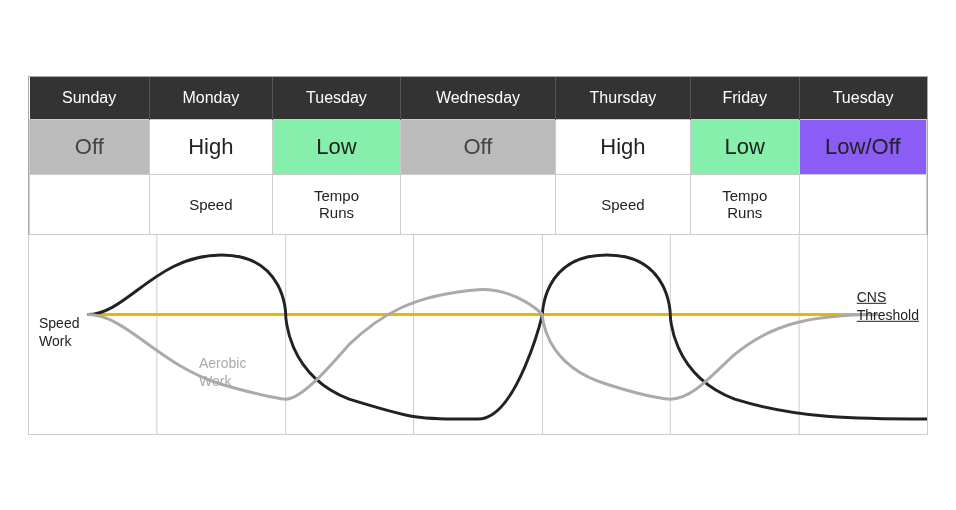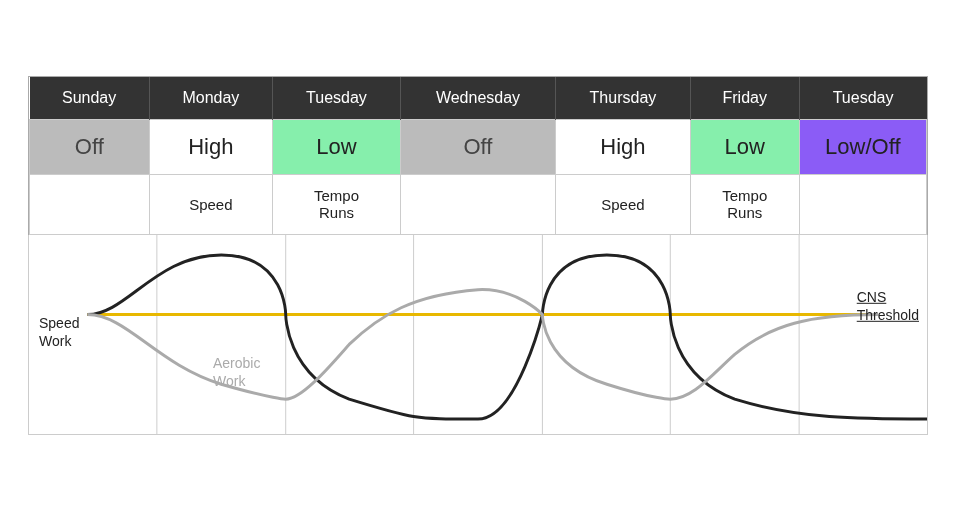--- a/index.html
+++ b/index.html
@@ -95,21 +95,21 @@
       position: absolute;
       left: 10px;
       top: 50%;
       transform: translateY(-20px);
       font-size: 14px;
       color: #222;
       line-height: 1.3;
     }
     .aerobic-work-label {
       position: absolute;
-      left: 184px;
+      left: 170px;
       top: 60%;
       font-size: 14px;
       color: #aaa;
       line-height: 1.3;
     }
     .cns-label {
       position: absolute;
       right: 8px;
       top: 36%;
       font-size: 14px;

